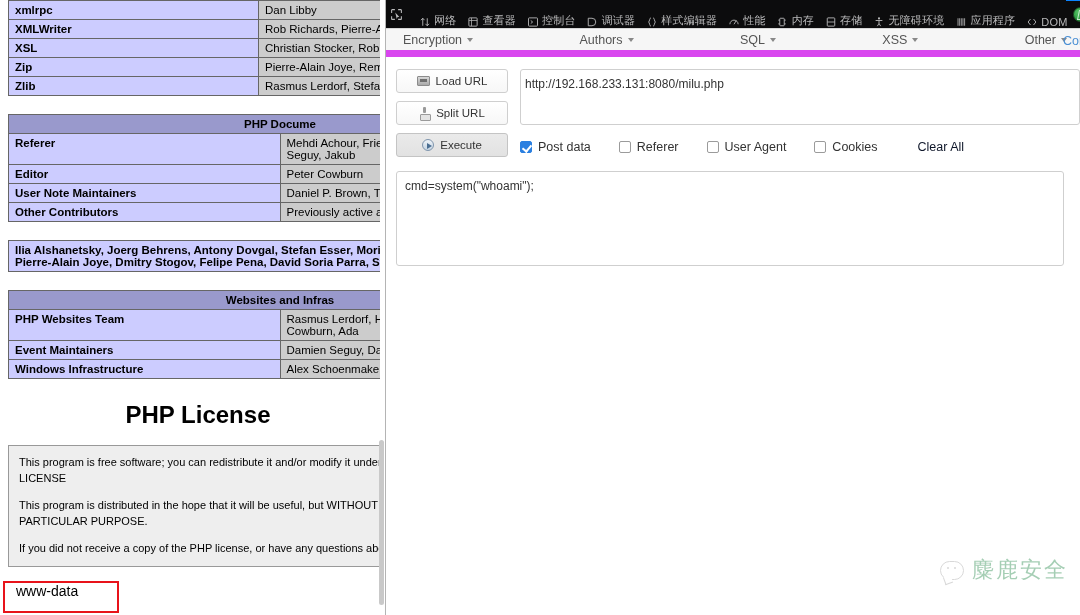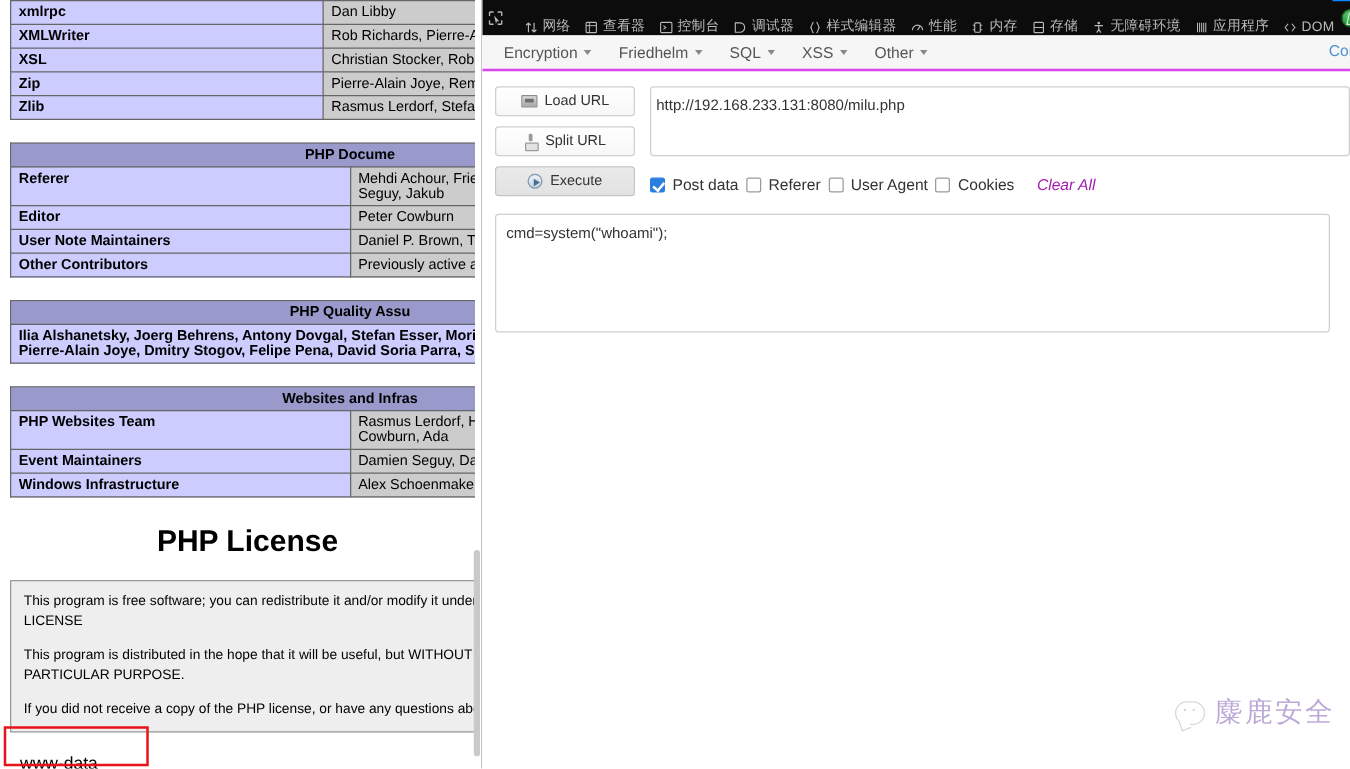--- a/index.html
+++ b/index.html
@@ -174,23 +174,24 @@
   .hb {
     position: relative;
     background: #ffffff;
     height: 587px;
     border-top: 1px solid #d7d7d7;
   }
   .hb-menubar {
     display: flex; align-items: center;
     height: 28px;
     background: #f6f6f6;
-    border-bottom: 2px solid #d946ef;
+    border-bottom: 7px solid #d946ef;
     padding-left: 8px;
     position: relative;
+    justify-content: space-between;
   }
   .hb-menu {
     font-size: 12.5px; color: #555;
     padding: 2px 9px; margin-right: 4px;
     display: flex; align-items: center; gap: 5px;
   }
   .caret {
     width: 0; height: 0;
     border-left: 3.5px solid transparent;
     border-right: 3.5px solid transparent;
@@ -252,41 +253,41 @@
     background: #fff;
     font-size: 12px; color: #333;
     padding: 6px 4px;
     line-height: 1.4;
     resize: none;
     font-family: "Liberation Sans", sans-serif;
     outline: none;
     overflow: hidden;
   }
   .hb-checks {
-    display: flex; align-items: center; gap: 0;
+    display: flex; align-items: center; gap: 22px;
     margin-top: 11px;
     font-size: 12.5px; color: #333;
   }
   .chk {
     display: flex; align-items: center; gap: 6px; margin-right: 6px;
   }
   .chk .box {
     width: 12px; height: 12px;
     border: 1px solid #9b9b9b; border-radius: 2px; background: #fff;
   }
   .chk.on .box {
     background: #2a7fe0; border-color: #2a7fe0; position: relative;
   }
   .chk.on .box::after {
     content: ""; position: absolute; left: 3px; top: 1px;
     width: 4px; height: 7px;
     border-right: 2px solid #fff; border-bottom: 2px solid #fff;
     transform: rotate(40deg);
   }
-  .clear-all { color: #a21caf; font-size: 12.5px; margin-left: 12px; font-style: italic; }
+  .clear-all { color: #0f172a; font-size: 12.5px; margin-left: 12px; }
   .hb-post {
     margin: 14px 0 0 10px;
     width: 668px; height: 95px;
     border: 1px solid #cfcfcf; border-radius: 3px;
     background: #fff;
     font-size: 12px; color: #333;
     padding: 7px 8px;
     resize: none; outline: none;
     font-family: "Liberation Sans", sans-serif;
     overflow: hidden;
@@ -305,21 +306,21 @@
   }
   .wm-bubble::after {
     content: ""; position: absolute; left: 3px; bottom: -5px;
     width: 7px; height: 7px;
     border-left: 1.6px solid #9a9a9a; border-bottom: 1.6px solid #9a9a9a;
     transform: rotate(-20deg); background: #fff;
   }
   .wm-eyes { position: absolute; top: 5px; left: 6px; display: flex; gap: 5px; }
   .wm-eyes i { width: 2px; height: 2px; background: #9a9a9a; border-radius: 50%; display: block; }
   .wm-text {
-    font-size: 22px; color: #4c1d95;
+    font-size: 22px; color: #15803d;
     font-family: "Liberation Serif", serif;
     letter-spacing: 2px;
   }
 </style>
 </head>
 <body>
 
 <div id="root">
 
   <div class="page-pane">
@@ -370,23 +371,20 @@
             </tr>
             <tr>
               <td class="e">Other Contributors</td>
               <td class="v">Previously active authors, edi</td>
             </tr>
           </tbody>
         </table>
 
         <table class="info">
           <tbody>
-            <tr>
-              <th class="header">PHP Quality Assu</th>
-            </tr>
             <tr>
               <td class="vfull">Ilia Alshanetsky, Joerg Behrens, Antony Dovgal, Stefan Esser, Moriyoshi Koizum Taskinen, Pierre-Alain Joye, Dmitry Stogov, Felipe Pena, David Soria Parra, Stan Ferenc Kovacs</td>
             </tr>
           </tbody>
         </table>
 
         <table class="info">
           <tbody>
             <tr>
               <th class="header" colspan="2">Websites and Infras</th>
@@ -555,21 +553,21 @@
     </div>
 
     <div class="hb">
 
       <div class="hb-menubar">
         <div class="hb-menu">
           <span>Encryption</span>
           <span class="caret"></span>
         </div>
         <div class="hb-menu">
-          <span>Friedhelm</span>
+          <span>Authors</span>
           <span class="caret"></span>
         </div>
         <div class="hb-menu">
           <span>SQL</span>
           <span class="caret"></span>
         </div>
         <div class="hb-menu">
           <span>XSS</span>
           <span class="caret"></span>
         </div>

